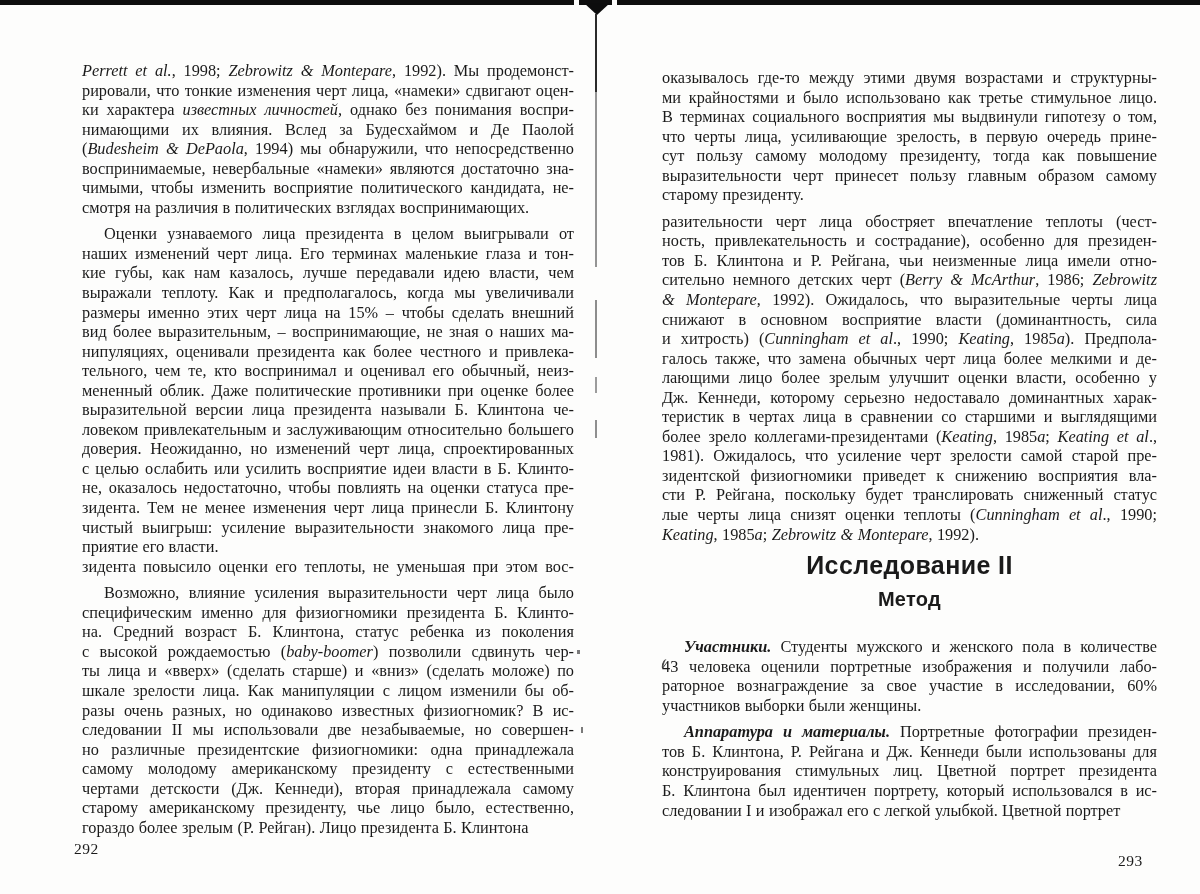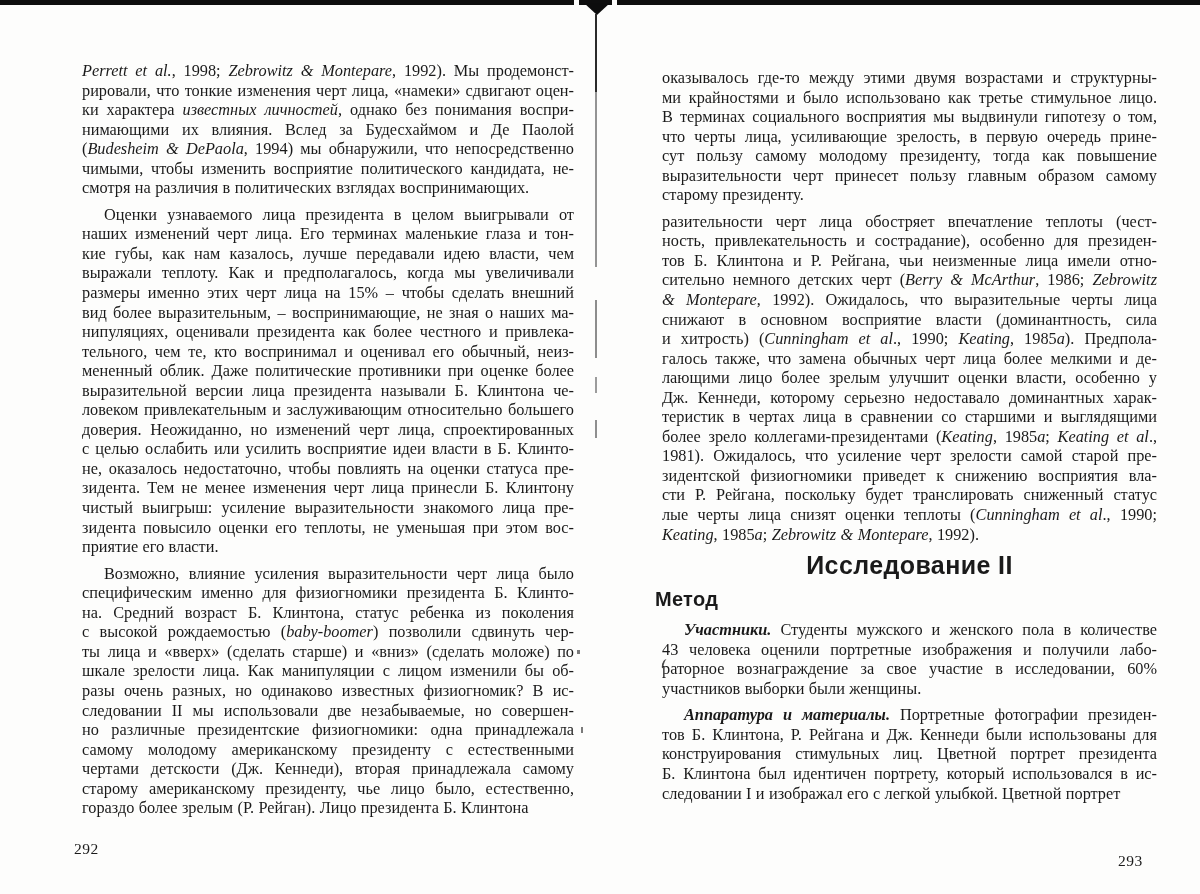--- a/index.html
+++ b/index.html
@@ -29,22 +29,22 @@
     word-spacing:0.02em;
   }
   .line.last{text-align-last:left;}
   .line.indent{text-indent:22px;}
   .h1{
     font-family:"Liberation Sans","DejaVu Sans",sans-serif;font-weight:bold;
     font-size:25px;line-height:29px;text-align:center;letter-spacing:0.4px;
   }
   .h2{
     font-family:"Liberation Sans","DejaVu Sans",sans-serif;font-weight:bold;
-    font-size:20px;line-height:24px;text-align:left;letter-spacing:0.3px;
-    margin-top:7px;margin-bottom:9px;
+    font-size:20px;line-height:24px;text-align:center;letter-spacing:0.3px;
+    margin-top:7px;margin-bottom:26px;
   }
   .page-number{position:absolute;font-size:15.5px;letter-spacing:0.5px;}
   #pn-left{left:74px;top:840px;}
   #pn-right{left:1118px;top:852px;}
 </style>
 </head>
 <body>
 
 <div class="top-bar"></div>
 <div class="top-bar-gap" style="left:574px;"></div>
@@ -59,42 +59,43 @@
 <div class="speck" style="left:581px;top:727px;width:2px;height:6px;"></div>
 <div class="tick-artifact"></div>
 
 <div class="page-col" id="left-col">
     <div class="para">
       <div class="line"><i>Perrett et al.</i>, 1998; <i>Zebrowitz &amp; Montepare</i>, 1992). Мы продемонст-</div>
       <div class="line">рировали, что тонкие изменения черт лица, «намеки» сдвигают оцен-</div>
       <div class="line">ки характера <i>известных личностей,</i> однако без понимания воспри-</div>
       <div class="line">нимающими их влияния. Вслед за Будесхаймом и Де Паолой</div>
       <div class="line">(<i>Budesheim &amp; DePaola</i>, 1994) мы обнаружили, что непосредственно</div>
+      <div class="line">воспринимаемые, невербальные «намеки» являются достаточно зна-</div>
       <div class="line">чимыми, чтобы изменить восприятие политического кандидата, не-</div>
       <div class="line last">смотря на различия в политических взглядах воспринимающих.</div>
     </div>
     <div class="para">
       <div class="line indent">Оценки узнаваемого лица президента в целом выигрывали от</div>
       <div class="line">наших изменений черт лица. Его терминах маленькие глаза и тон-</div>
       <div class="line">кие губы, как нам казалось, лучше передавали идею власти, чем</div>
       <div class="line">выражали теплоту. Как и предполагалось, когда мы увеличивали</div>
       <div class="line">размеры именно этих черт лица на 15% – чтобы сделать внешний</div>
       <div class="line">вид более выразительным, – воспринимающие, не зная о наших ма-</div>
       <div class="line">нипуляциях, оценивали президента как более честного и привлека-</div>
       <div class="line">тельного, чем те, кто воспринимал и оценивал его обычный, неиз-</div>
       <div class="line">мененный облик. Даже политические противники при оценке более</div>
       <div class="line">выразительной версии лица президента называли Б. Клинтона че-</div>
       <div class="line">ловеком привлекательным и заслуживающим относительно большего</div>
       <div class="line">доверия. Неожиданно, но изменений черт лица, спроектированных</div>
       <div class="line">с целью ослабить или усилить восприятие идеи власти в Б. Клинто-</div>
       <div class="line">не, оказалось недостаточно, чтобы повлиять на оценки статуса пре-</div>
       <div class="line">зидента. Тем не менее изменения черт лица принесли Б. Клинтону</div>
       <div class="line">чистый выигрыш: усиление выразительности знакомого лица пре-</div>
+      <div class="line last">приятие его власти.</div>
       <div class="line">зидента повысило оценки его теплоты, не уменьшая при этом вос-</div>
-      <div class="line last">приятие его власти.</div>
     </div>
     <div class="para">
       <div class="line indent">Возможно, влияние усиления выразительности черт лица было</div>
       <div class="line">специфическим именно для физиогномики президента Б. Клинто-</div>
       <div class="line">на. Средний возраст Б. Клинтона, статус ребенка из поколения</div>
       <div class="line">с высокой рождаемостью (<i>baby-boomer</i>) позволили сдвинуть чер-</div>
       <div class="line">ты лица и «вверх» (сделать старше) и «вниз» (сделать моложе) по</div>
       <div class="line">шкале зрелости лица. Как манипуляции с лицом изменили бы об-</div>
       <div class="line">разы очень разных, но одинаково известных физиогномик? В ис-</div>
       <div class="line">следовании II мы использовали две незабываемые, но совершен-</div>

